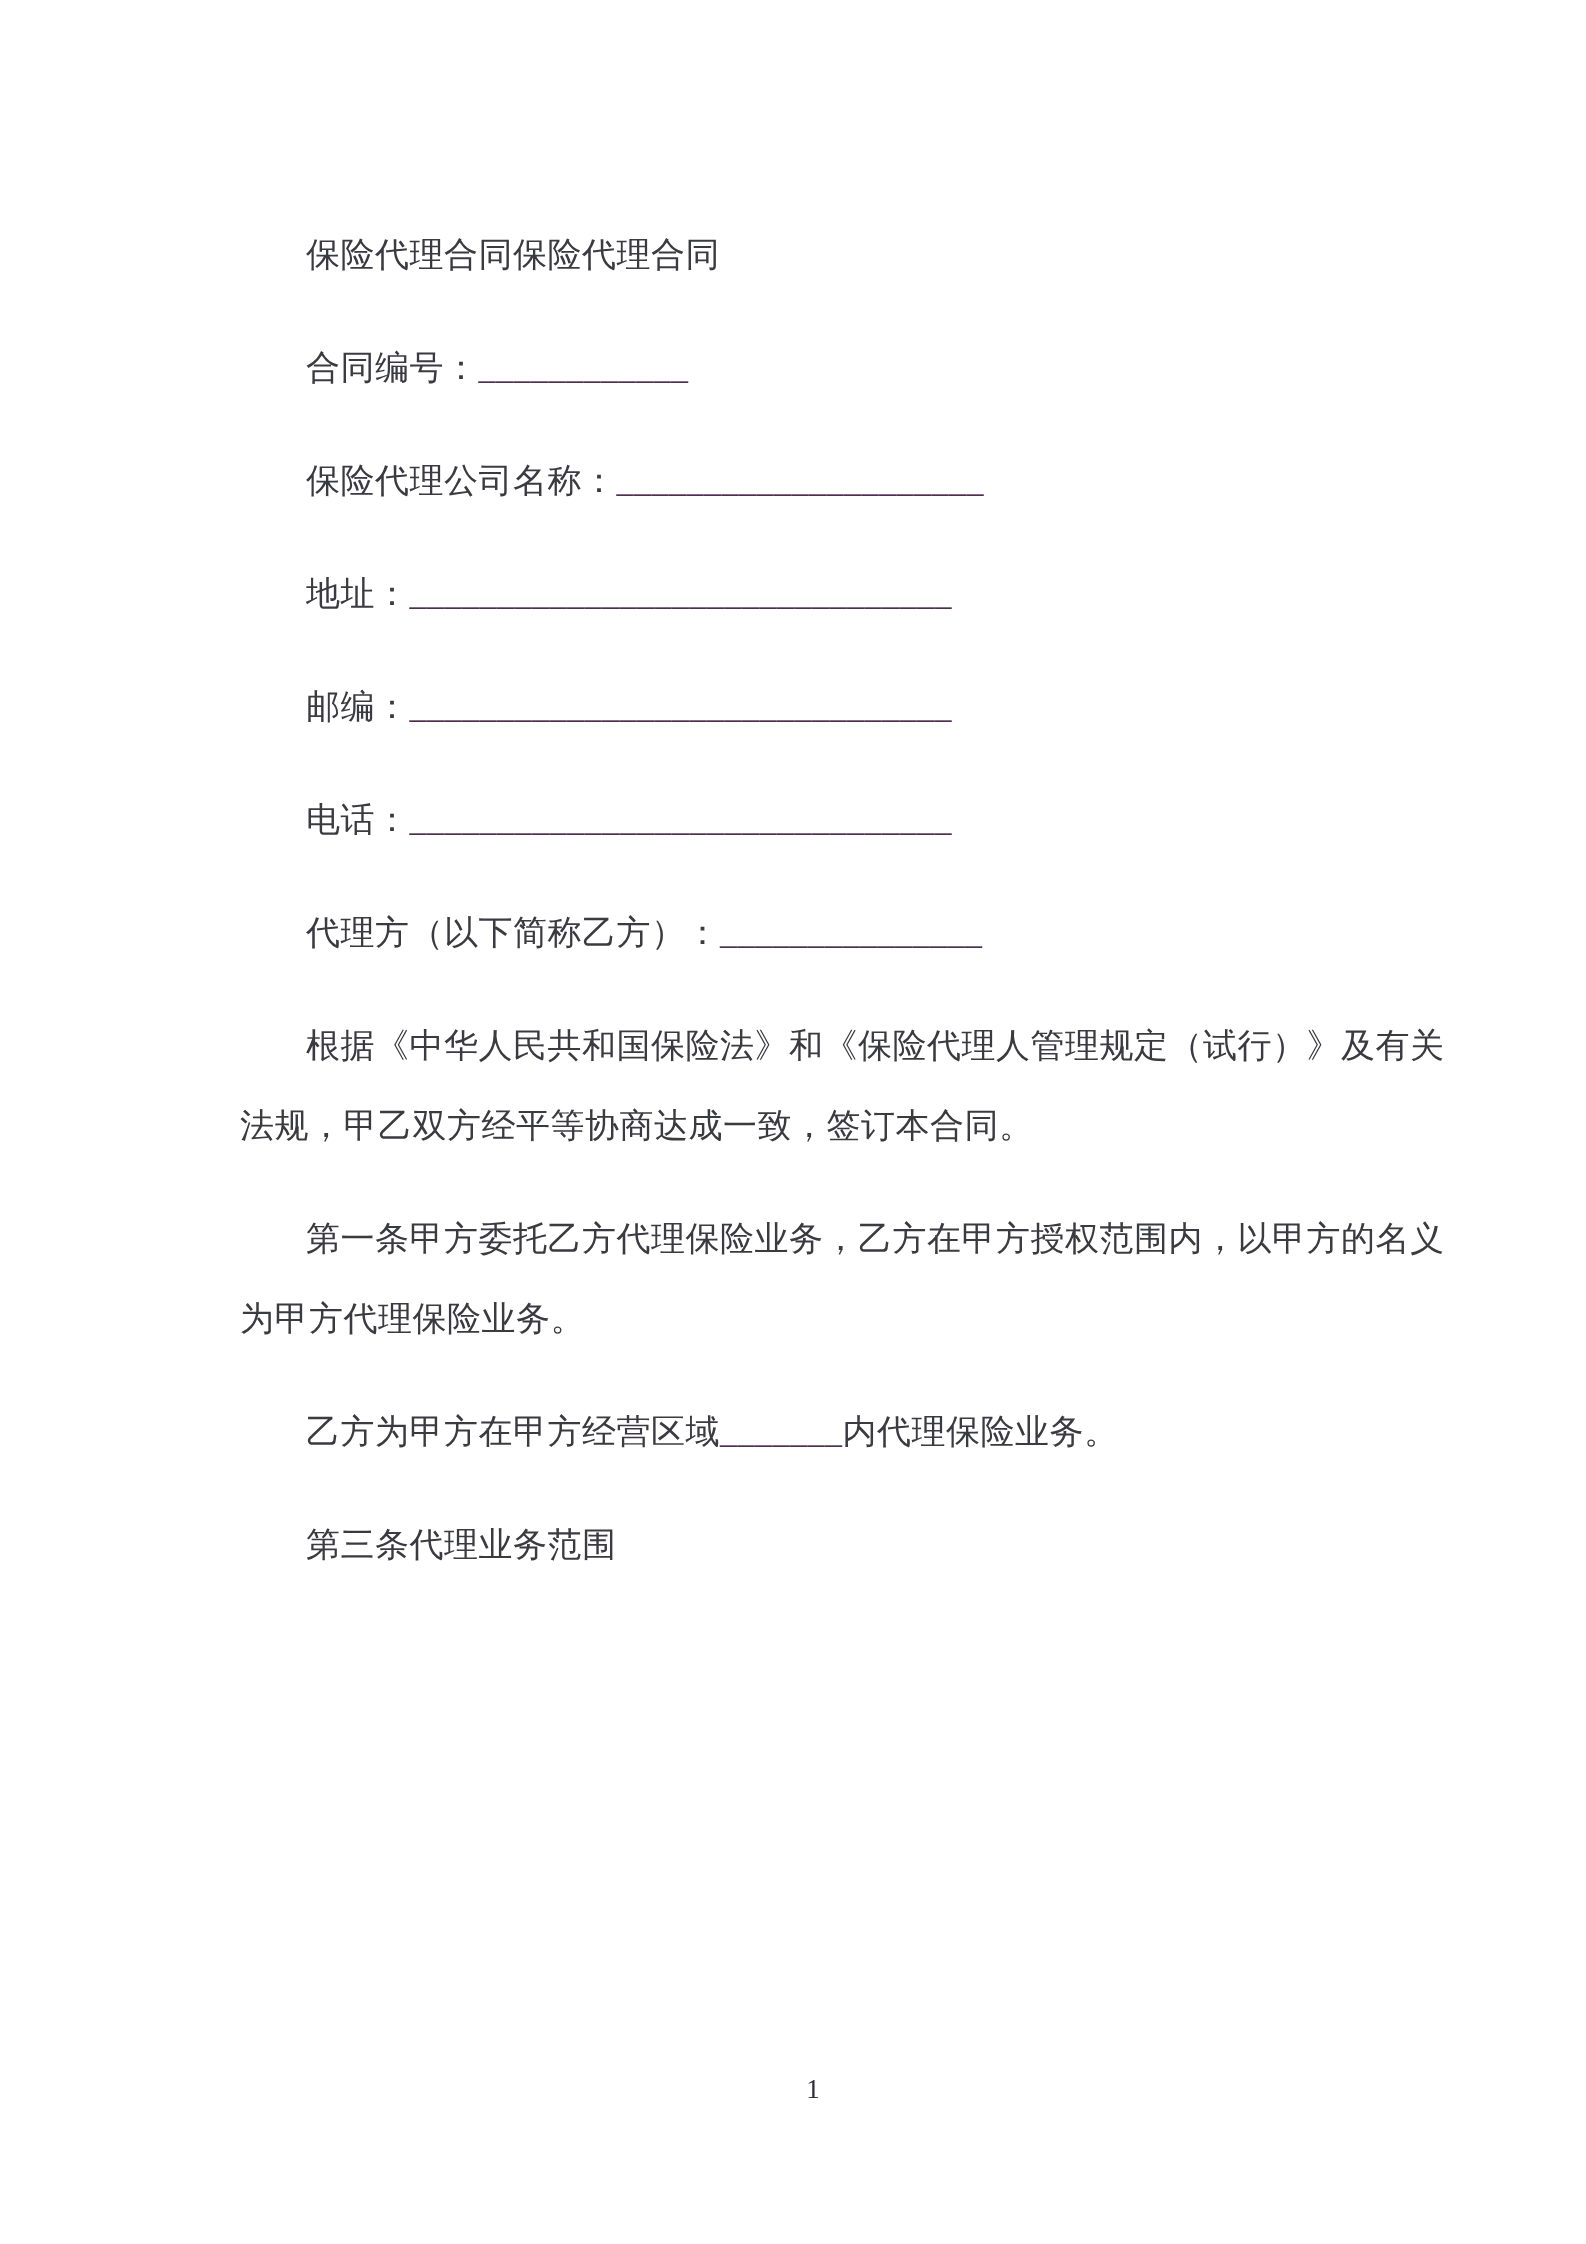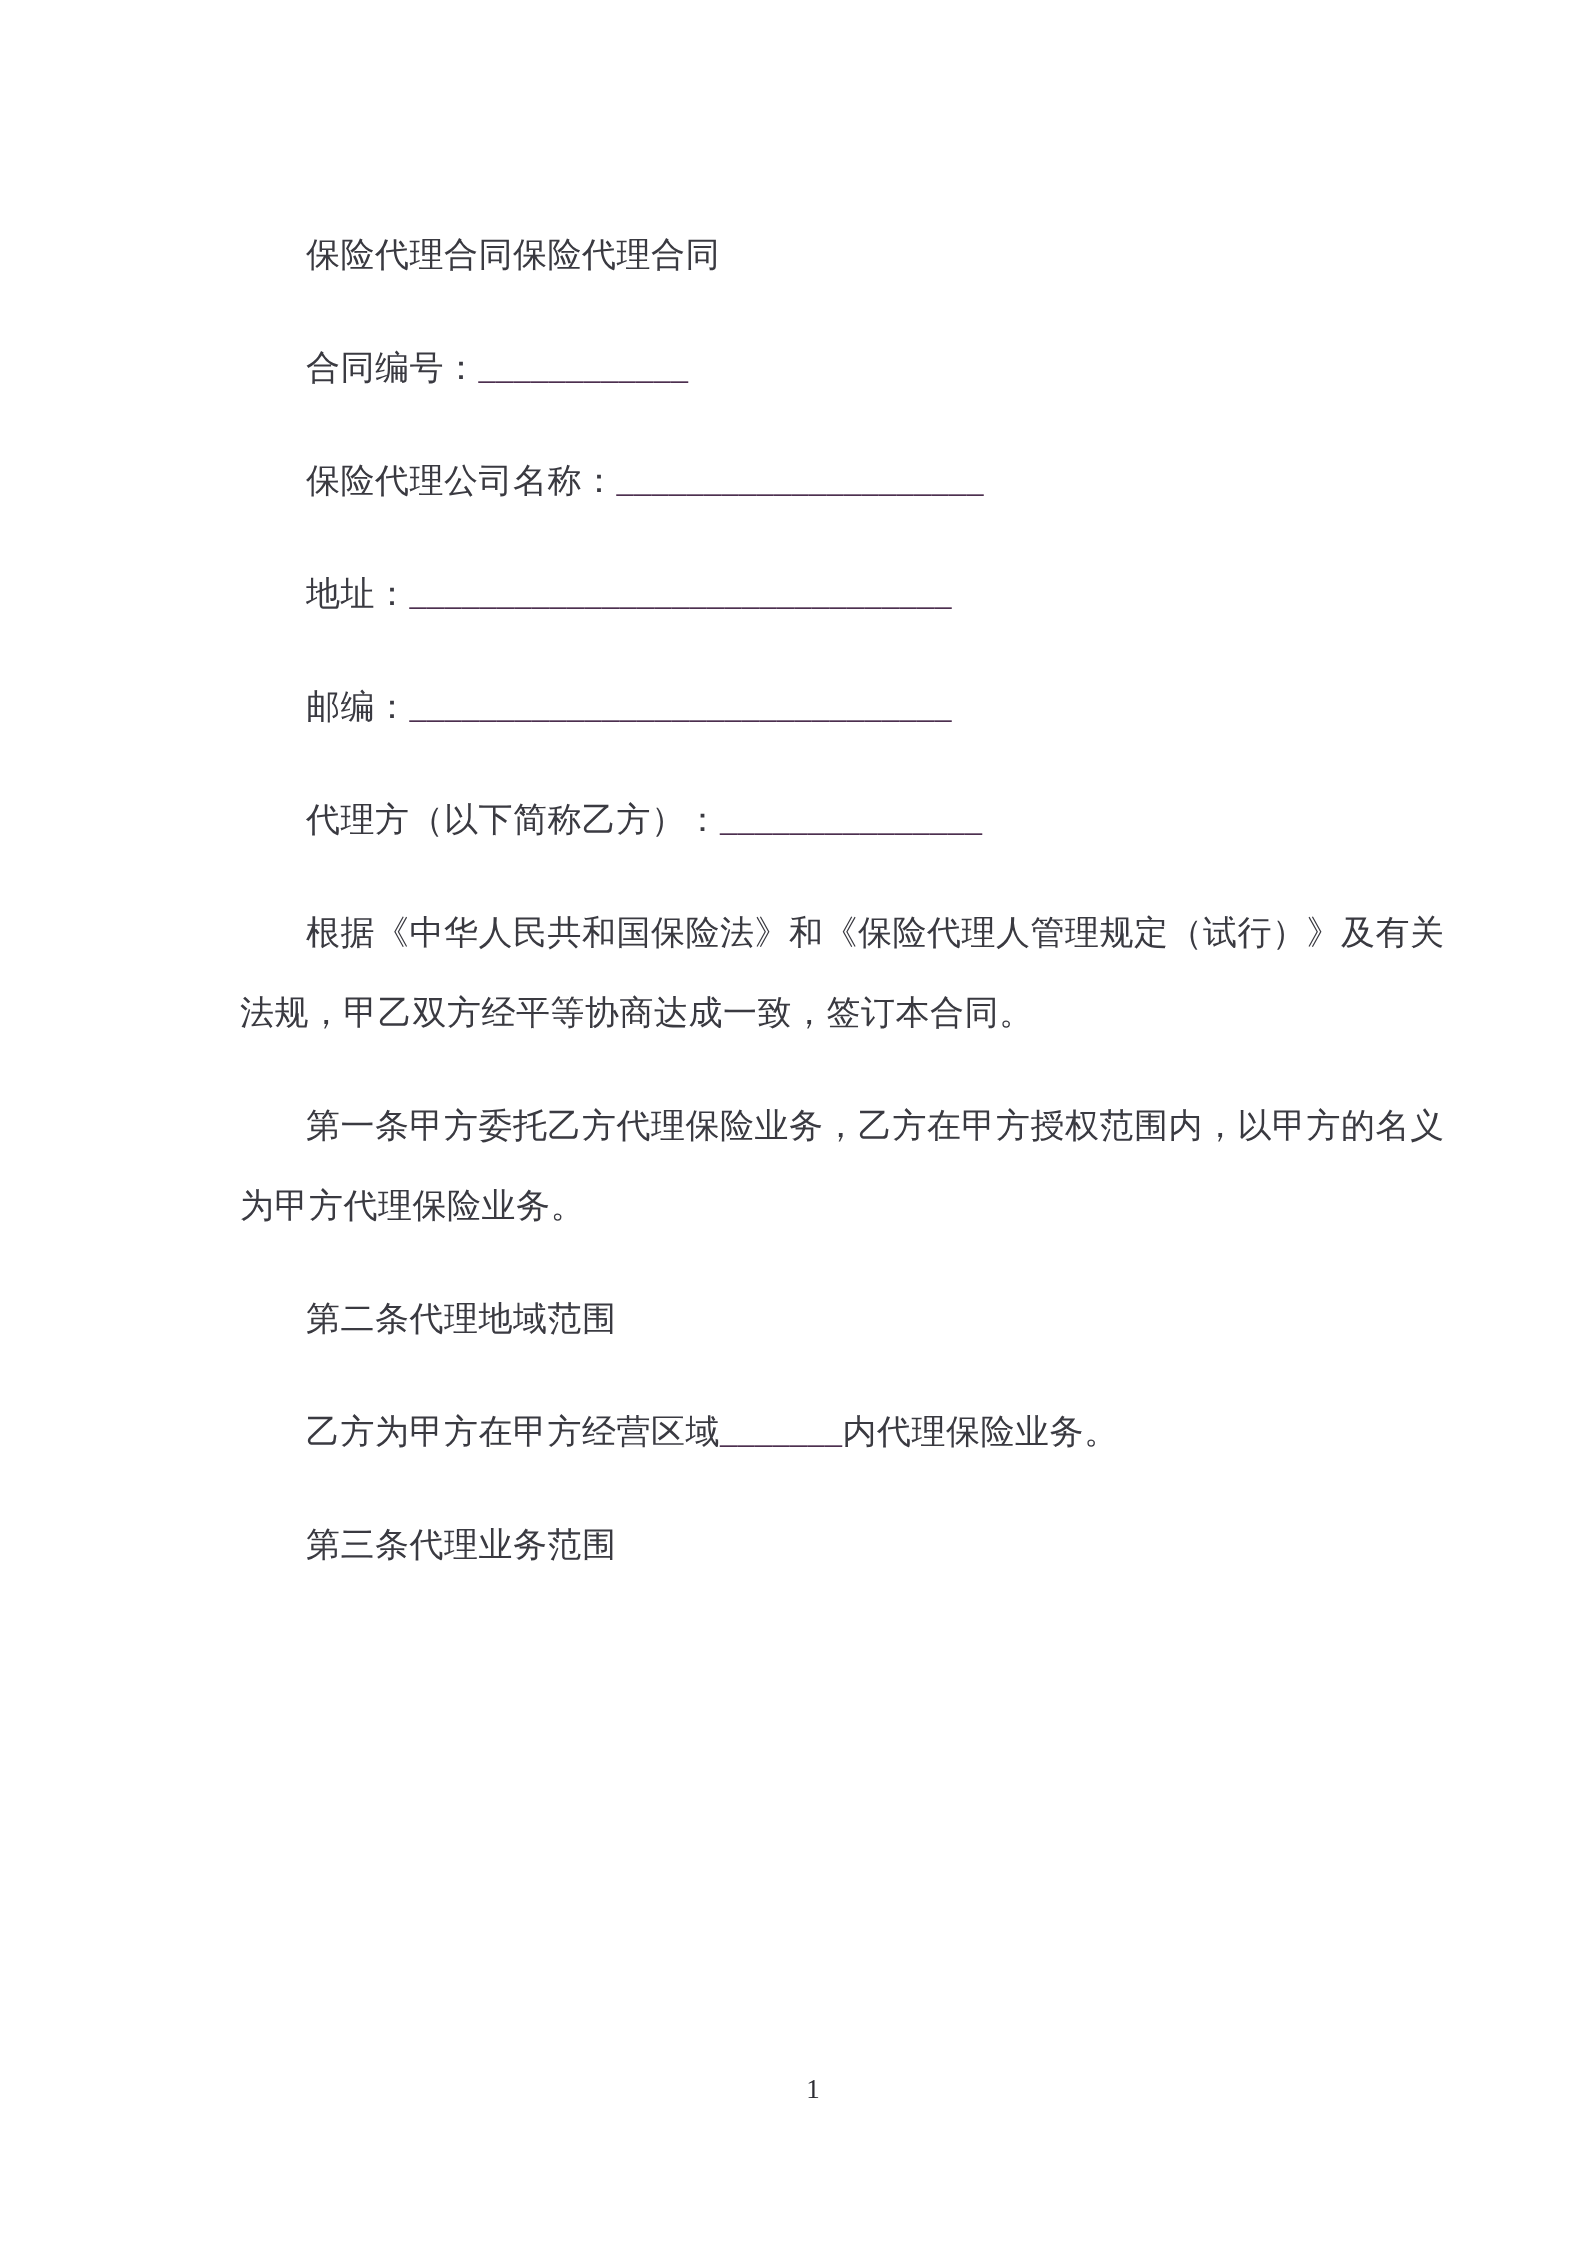--- a/index.html
+++ b/index.html
@@ -60,31 +60,31 @@
 
     <div class="line indent gap"><span>合同编号：</span><span class="blank">____________</span></div>
 
     <div class="line indent gap"><span>保险代理公司名称：</span><span class="blank">_____________________</span></div>
 
     <div class="line indent gap"><span>地址：</span><span class="blank">_______________________________</span></div>
 
     <div class="line indent gap"><span>邮编：</span><span class="blank">_______________________________</span></div>
 
 
+    <div class="line indent gap"><span>电话：</span><span class="blank">_______________________________</span></div>
 
 
     <div class="line indent gap"><span>代理方（以下简称乙方）：</span><span class="blank">_______________</span></div>
 
     <div class="line indent">根据《中华人民共和国保险法》和《保险代理人管理规定（试行）》及有关</div>
     <div class="line gap">法规，甲乙双方经平等协商达成一致，签订本合同。</div>
 
     <div class="line indent">第一条甲方委托乙方代理保险业务，乙方在甲方授权范围内，以甲方的名义</div>
     <div class="line gap">为甲方代理保险业务。</div>
 
-    <div class="line indent gap">第二条代理地域范围</div>
 
     <div class="line indent gap"><span>乙方为甲方在甲方经营区域</span><span class="blank">_______</span><span>内代理保险业务。</span></div>
 
     <div class="line indent gap">第三条代理业务范围</div>
 
 
   </div>
 
   <div class="footer">1</div>
 </div>

